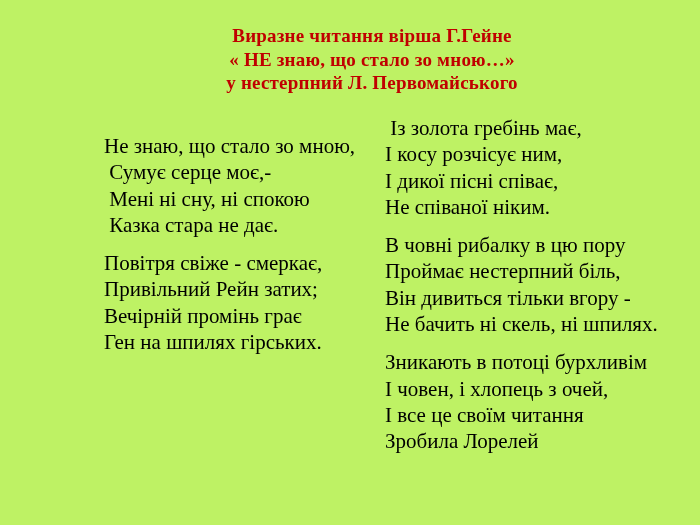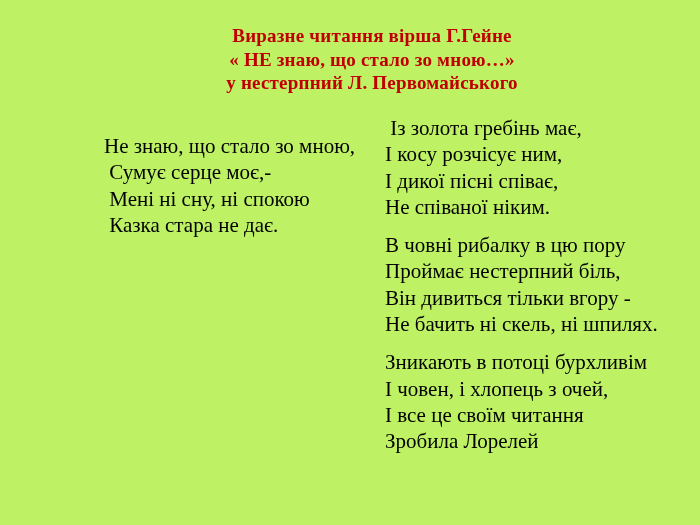--- a/index.html
+++ b/index.html
@@ -60,20 +60,24 @@
     <div>Виразне читання вірша Г.Гейне</div>
     <div>« НЕ знаю, що стало зо мною…»</div>
     <div>у нестерпний Л. Первомайського</div>
   </div>
 
   <div class="col col-left">
     <div class="stanza">Не знаю, що стало зо мною,
  Сумує серце моє,-
  Мені ні сну, ні спокою
  Казка стара не дає.</div>
+    <div class="stanza">Повітря свіже - смеркає,
+Привільний Рейн затих;
+Вечірній промінь грає
+Ген на шпилях гірських.</div>
   </div>
 
   <div class="col col-right">
     <div class="stanza"> Із золота гребінь має,
 І косу розчісує ним,
 І дикої пісні співає,
 Не співаної ніким.</div>
     <div class="stanza">В човні рибалку в цю пору
 Проймає нестерпний біль,
 Він дивиться тільки вгору -

